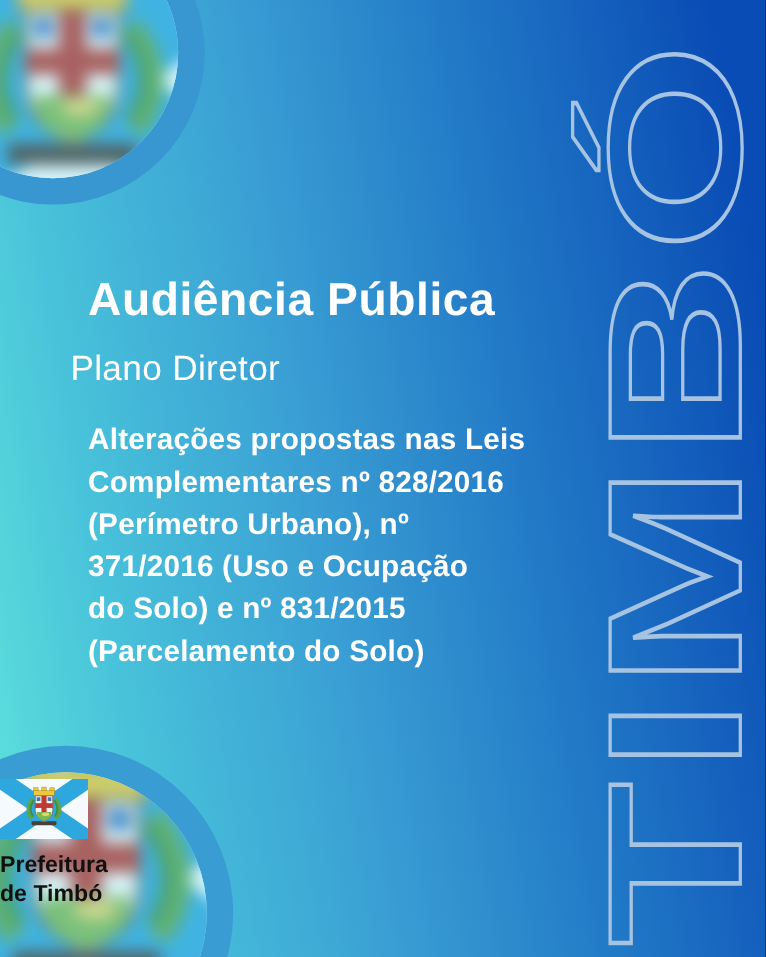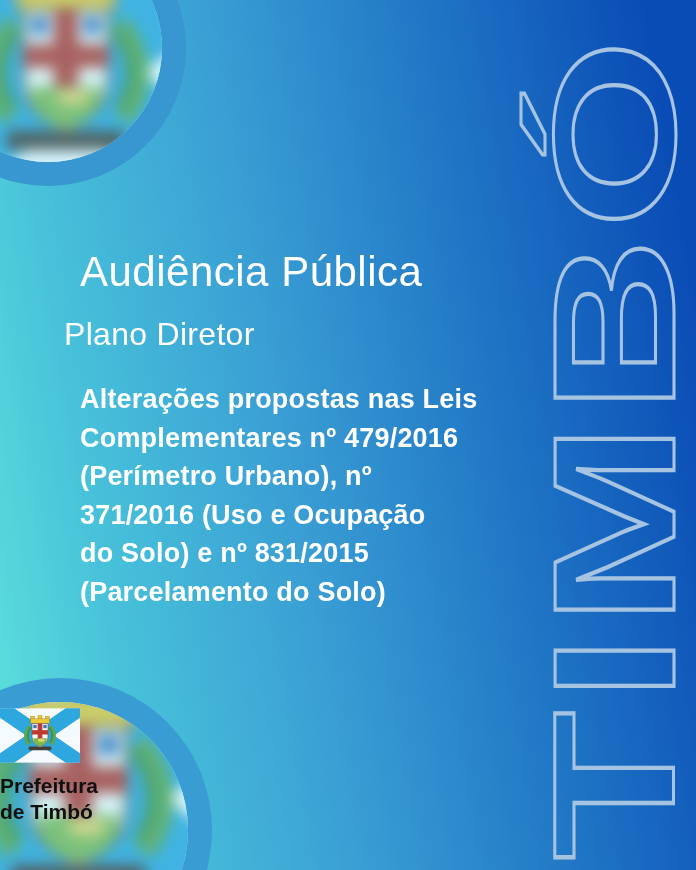--- a/index.html
+++ b/index.html
@@ -33,21 +33,21 @@
          overflow:hidden;background:#bfe6f0;box-sizing:border-box;}
   .badge-tl{left:-90px;top:-90px;width:276px;height:276px;}
   .badge-bl{left:-92px;top:678px;width:304px;height:304px;border-color:rgba(46,150,207,.92);}
   .badge .flag-fill{position:absolute;filter:blur(7px) saturate(.95) brightness(1.04);}
   .badge-tl .flag-fill{left:-6%;top:-2%;width:128%;height:126%;}
   .badge-bl .flag-fill{left:-8%;top:-26%;width:130%;height:128%;}
   .badge .tint{position:absolute;inset:0;background:rgba(96,200,224,.26);}
 
   
   .title{position:absolute;left:80px;top:248px;margin:0;
-         font-size:42px;font-weight:400;color:#ffffff;letter-spacing:.5px;}
+         font-size:42px;font-weight:700;color:#ffffff;letter-spacing:.5px;}
   .subtitle{position:absolute;left:64px;top:316px;margin:0;
          font-size:32px;font-weight:400;color:#ffffff;letter-spacing:.3px;}
   .desc{position:absolute;left:80px;top:380px;margin:0;color:#ffffff;
         font-size:27px;font-weight:700;line-height:38.5px;letter-spacing:.2px;}
   .desc div{white-space:nowrap;}
 
   
   .footer-logo{position:absolute;left:0;right:0;top:708px;text-align:left;}
   .footer-logo svg.flag{width:80px;height:55px;display:inline-block;}
   .logo-text{margin-top:6px;font-size:21px;line-height:26px;font-weight:700;color:#101010;}
@@ -107,21 +107,21 @@
         <use href="#timbo-flag"></use>
       </svg>
     <div class="tint"></div>
   </div>
 
   <h1 class="title">Audiência Pública</h1>
   <h2 class="subtitle">Plano Diretor</h2>
 
   <div class="desc">
     <div>Alterações propostas nas Leis</div>
-    <div>Complementares nº 479/2016</div>
+    <div>Complementares nº 828/2016</div>
     <div>(Perímetro Urbano), nº</div>
     <div>371/2016 (Uso e Ocupação</div>
     <div>do Solo) e nº 831/2015</div>
     <div>(Parcelamento do Solo)</div>
   </div>
 
   <div class="footer-logo">
     <svg class="flag" viewBox="0 0 120 82">
       <use href="#timbo-flag"></use>
     </svg>

